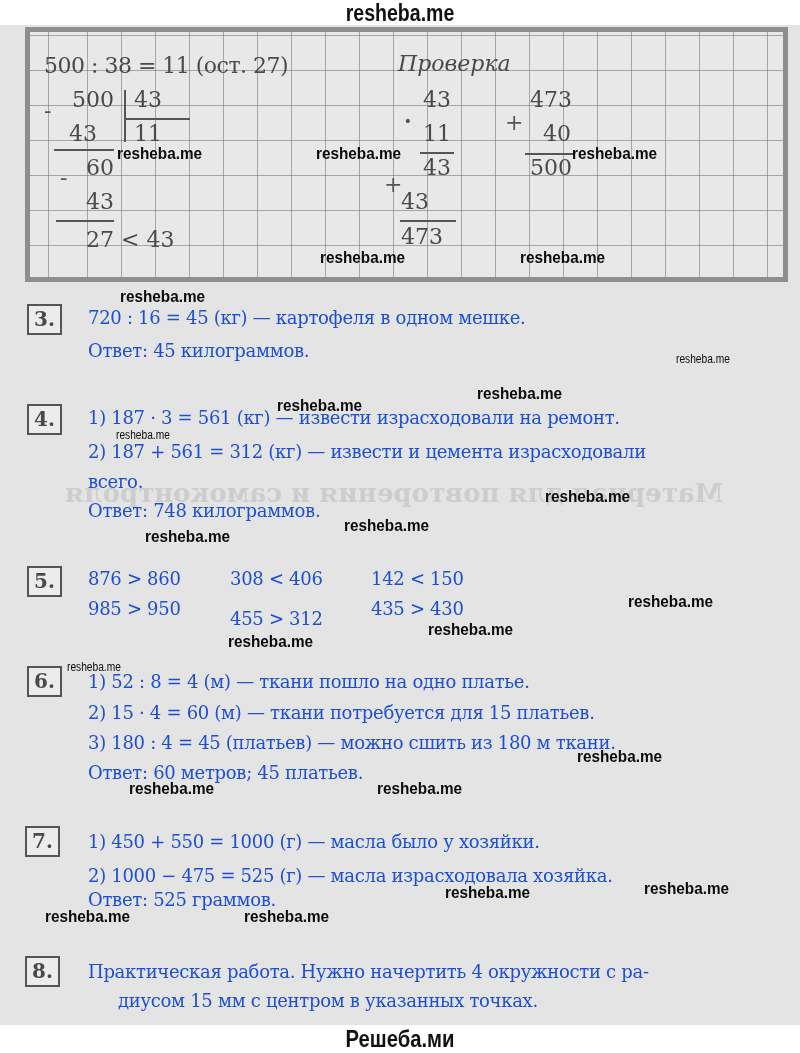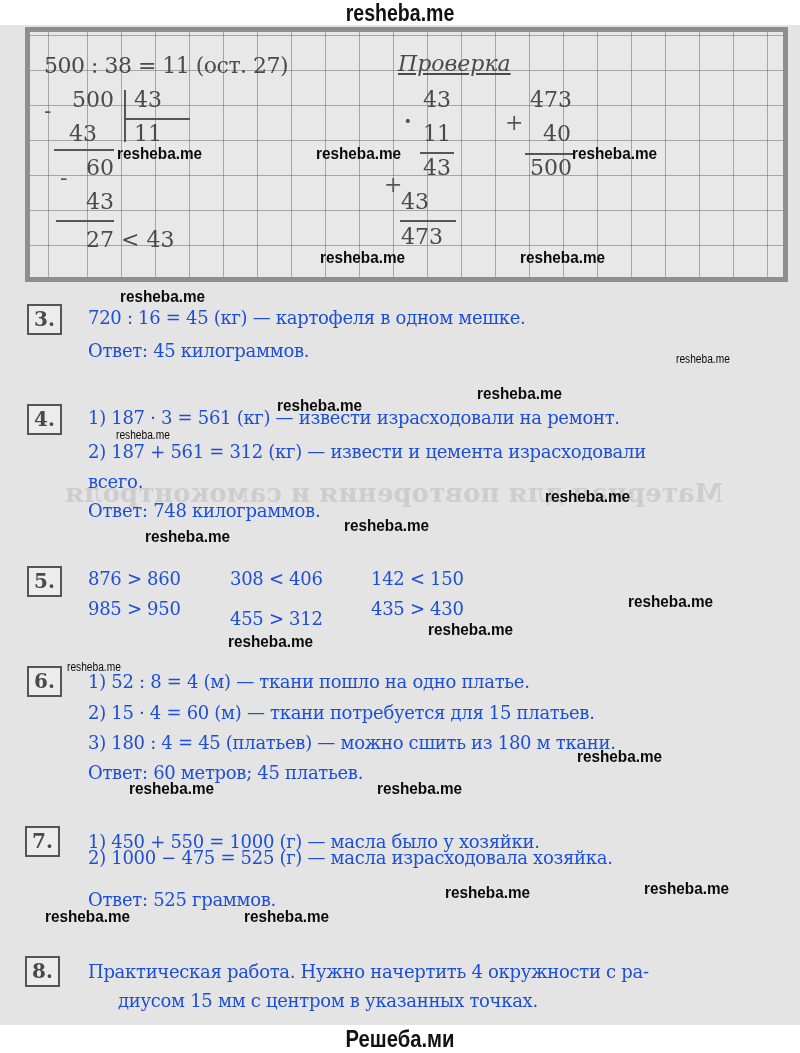--- a/index.html
+++ b/index.html
@@ -28,21 +28,21 @@
   .grid-box {
     position:absolute; left:25px; top:27px; width:753px; height:245px;
     border:5px solid #8e8e8e;
     background-color:#e8e8e8;
     background-image:
       repeating-linear-gradient(to right, transparent 0 33px, rgba(110,110,110,.55) 33px 34px),
       repeating-linear-gradient(to bottom, transparent 0 34px, rgba(110,110,110,.55) 34px 35px);
     background-position: 24px 4px;
   }
   .gt { position:absolute; color:#4a4a4a; font-size:22px; line-height:24px; white-space:nowrap; }
-  .gt.ital { font-style:italic;text-decoration:underline; }
+  .gt.ital { font-style:italic; }
   .hline { position:absolute; height:2px; background:#555; }
   .vline { position:absolute; width:2px; background:#555; }
   .op { position:absolute; color:#555; font-size:22px; line-height:22px; }
 
   
   .numbox {
     position:absolute; width:31px; height:27px;
     border:2px solid #555; color:#4a4a4a;
     font-size:20px; font-weight:bold; line-height:27px; text-align:center;
     background:#ececec;
@@ -125,21 +125,21 @@
 <div class="line" style="left:371px; top:597px;">435 &gt; 430</div>
 
 <div class="numbox" style="left:27px; top:666px;">6.</div>
 <div class="line" style="left:88px; top:670px;">1) 52 : 8 = 4 (м) — ткани пошло на одно платье.</div>
 <div class="line" style="left:88px; top:701px;">2) 15 · 4 = 60 (м) — ткани потребуется для 15 платьев.</div>
 <div class="line" style="left:88px; top:731px;">3) 180 : 4 = 45 (платьев) — можно сшить из 180 м ткани.</div>
 <div class="line" style="left:88px; top:761px;">Ответ: 60 метров; 45 платьев.</div>
 
 <div class="numbox" style="left:25px; top:826px;">7.</div>
 <div class="line" style="left:88px; top:830px;">1) 450 + 550 = 1000 (г) — масла было у хозяйки.</div>
-<div class="line" style="left:88px; top:846px;">2) 1000 − 475 = 525 (г) — масла израсходовала хозяйка.</div>
+<div class="line" style="left:88px; top:864px;">2) 1000 − 475 = 525 (г) — масла израсходовала хозяйка.</div>
 <div class="line" style="left:88px; top:888px;">Ответ: 525 граммов.</div>
 
 <div class="numbox" style="left:25px; top:956px;">8.</div>
 <div class="line" style="left:88px; top:960px;">Практическая работа. Нужно начертить 4 окружности с ра-</div>
 <div class="line" style="left:88px; top:989px;margin-left:30px;">диусом 15 мм с центром в указанных точках.</div>
 
 <div class="wm" style="left:117px; top:145px;">resheba.me</div>
 <div class="wm" style="left:316px; top:145px;">resheba.me</div>
 <div class="wm" style="left:572px; top:145px;">resheba.me</div>
 <div class="wm" style="left:320px; top:249px;">resheba.me</div>

